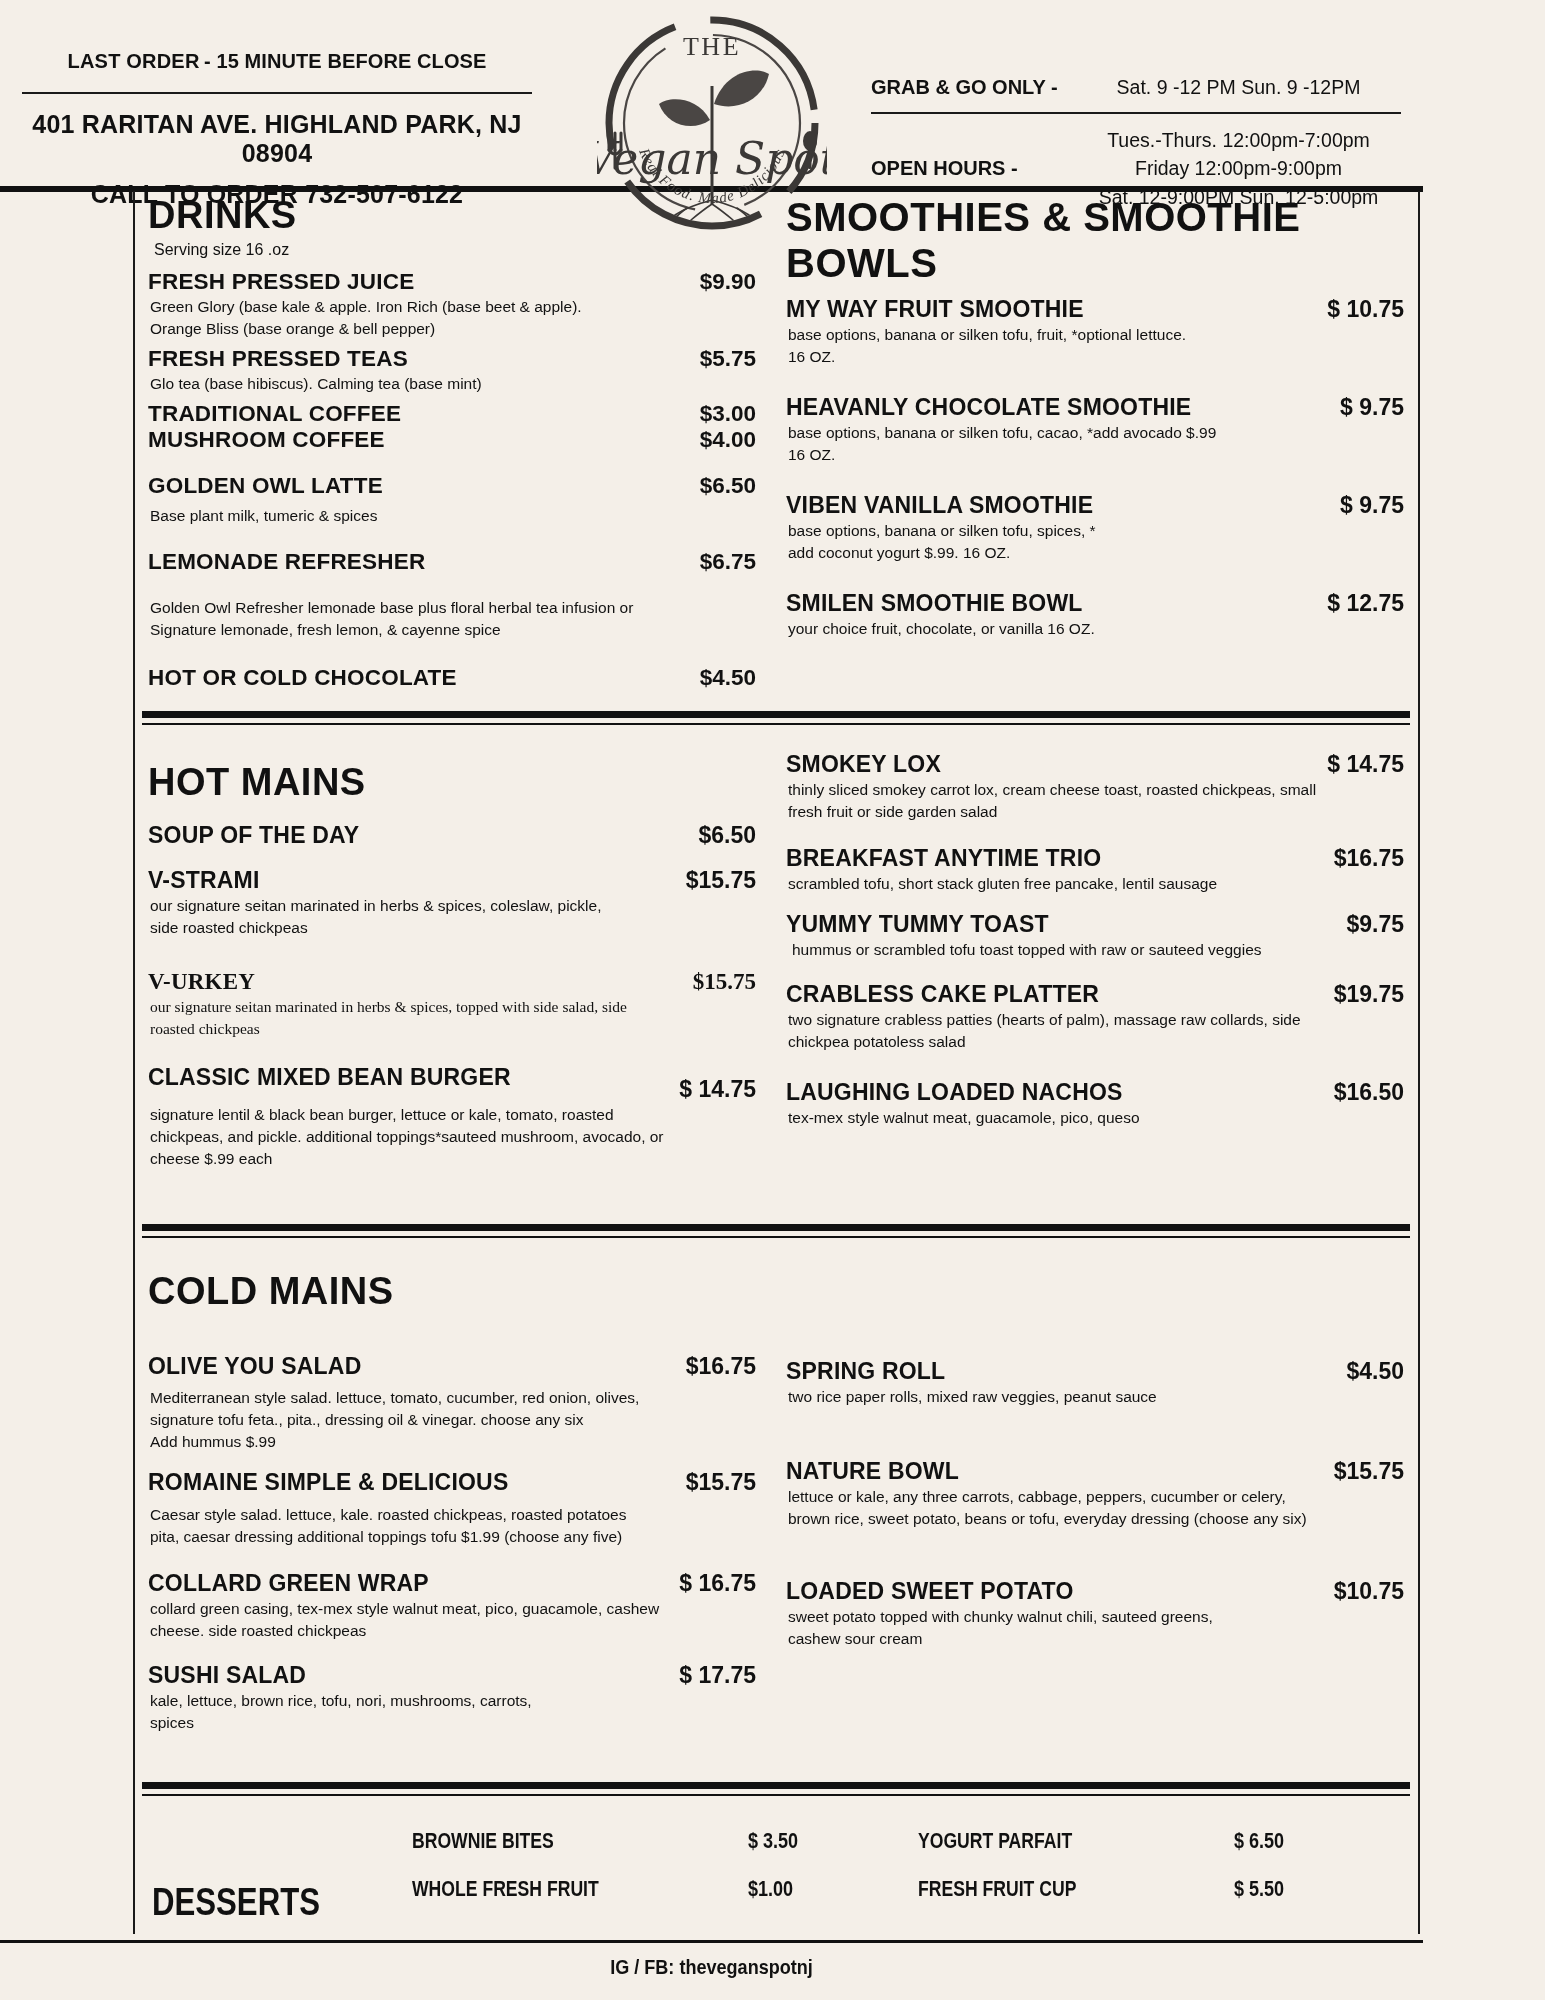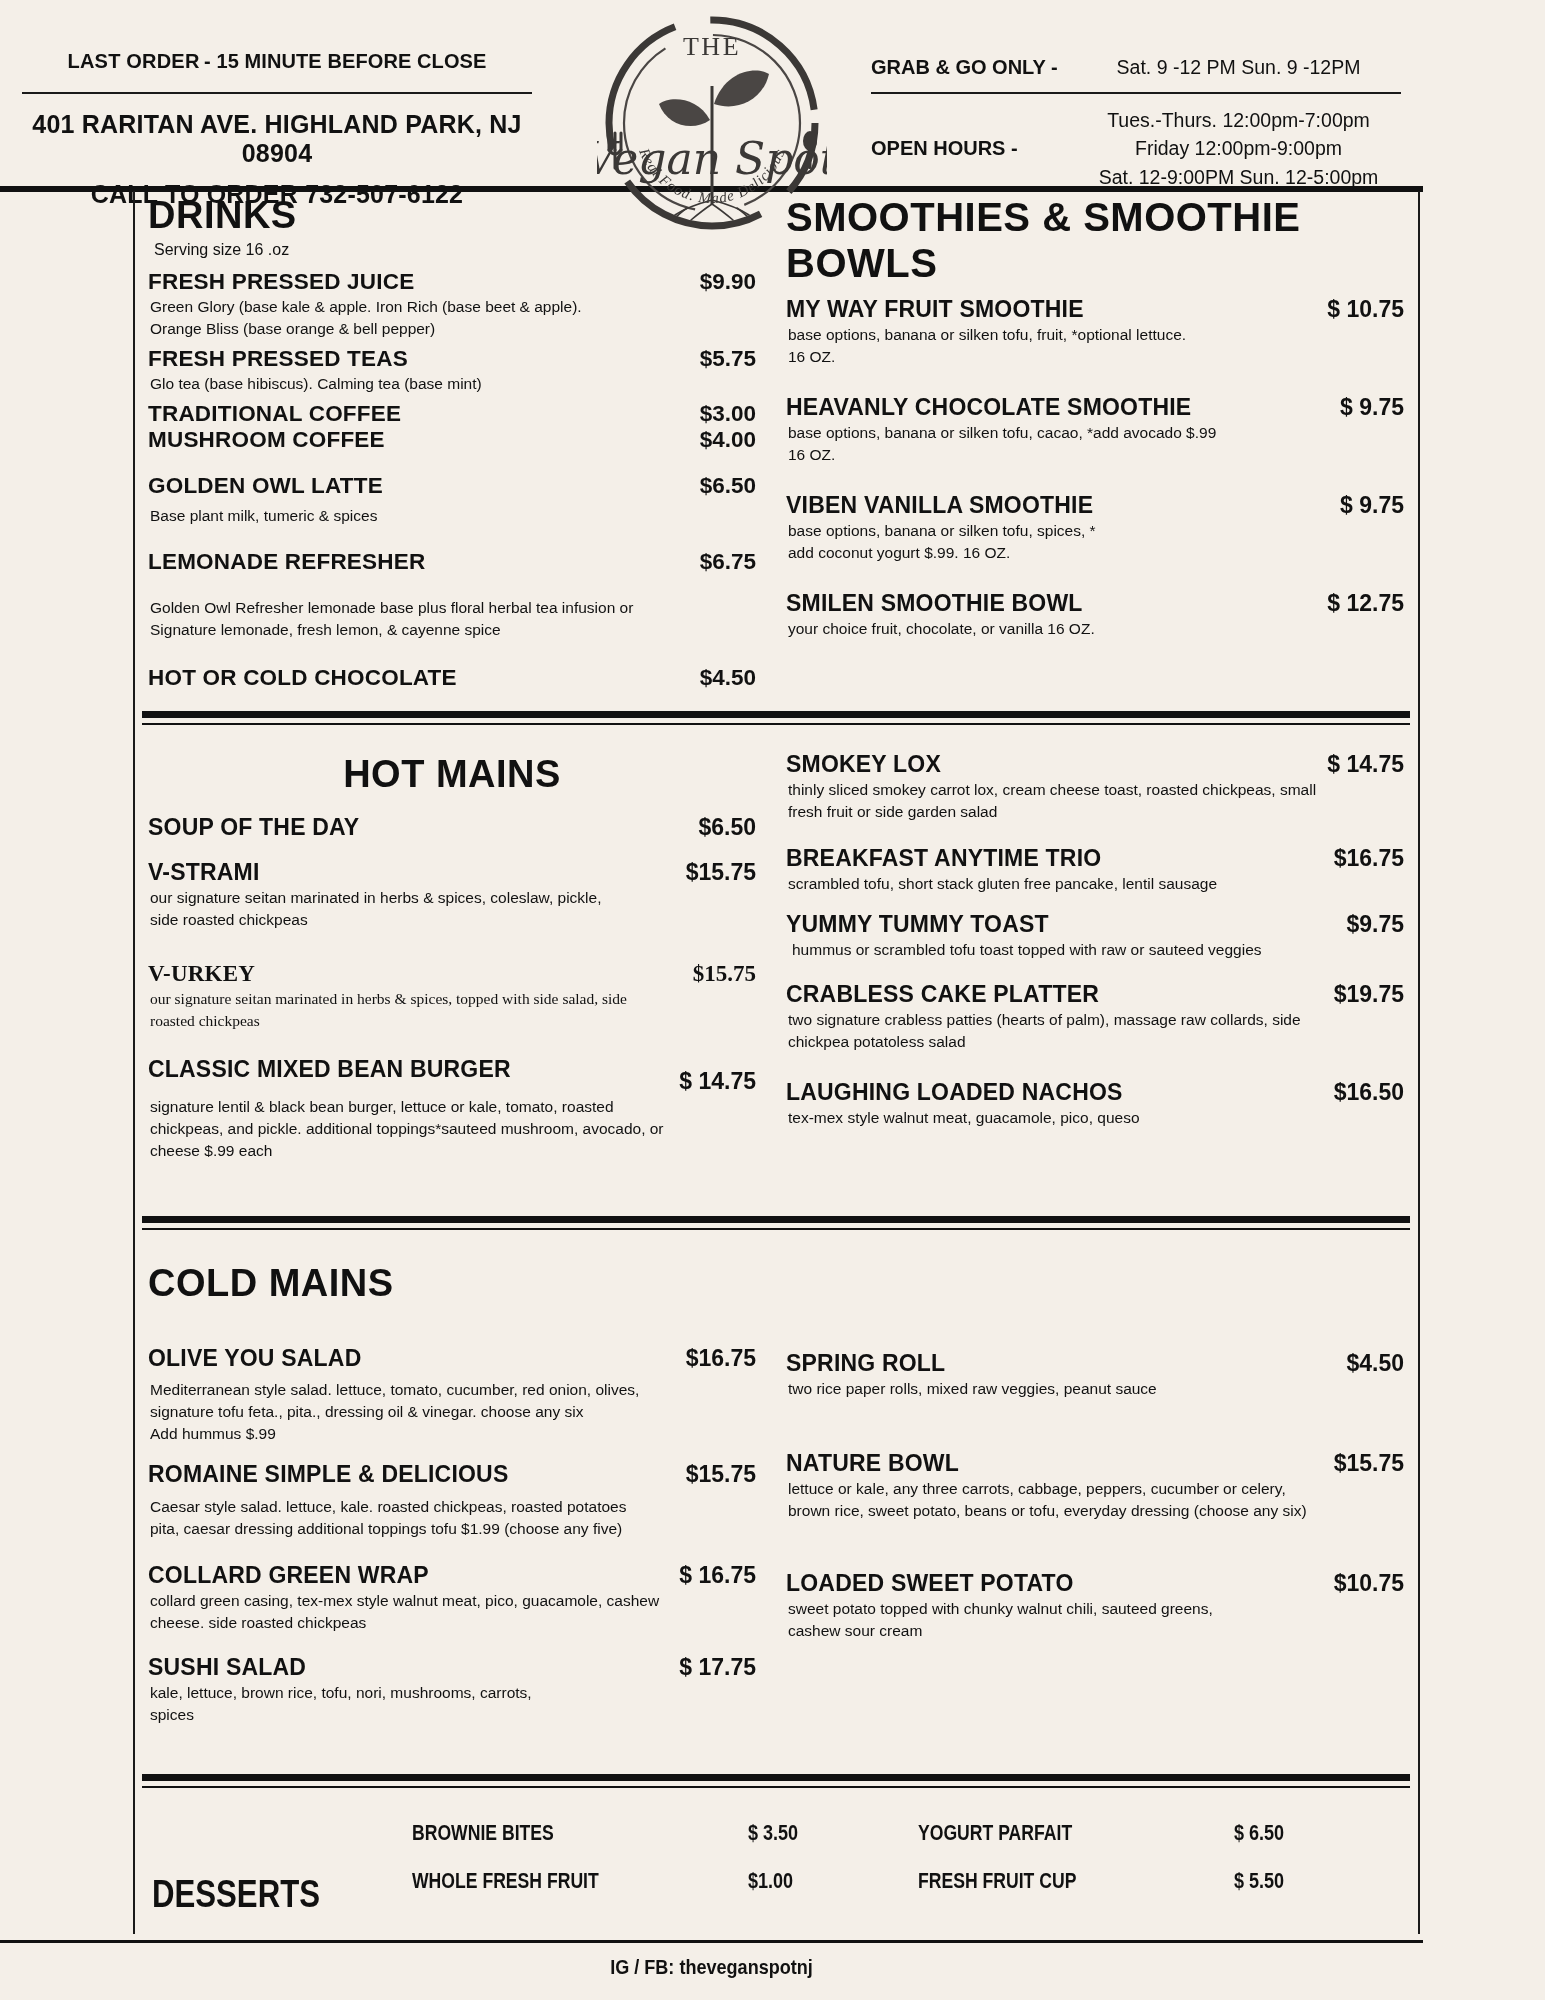--- a/index.html
+++ b/index.html
@@ -92,20 +92,21 @@
     text-align: center;
     font-size: 19.5px;
     line-height: 1.45;
   }
   .hdr-gg-row {
     display: flex;
     align-items: baseline;
     height: 92px;
     padding-top: 56px;
     box-sizing: border-box;
+    margin-top: 20px;
   }
   .hdr-gg-label {
     font-weight: bold;
     font-size: 20px;
     width: 205px;
     flex: none;
   }
   .hdr-gg-value {
     flex: 1;
     text-align: center;
@@ -465,21 +466,21 @@
     </div>
 
     <div class="divider">
       <div class="d1"></div>
         <div class="d2"></div>
     </div>
 
     <div class="cols">
 
       <div class="col-l">
-        <h2 class="section-title" style="margin:18px 0 18px 0;text-align:center;">HOT MAINS</h2>
+        <h2 class="section-title" style="margin:26px 0 18px 0;">HOT MAINS</h2>
 
         <div class="item" style="margin-bottom:18px;">
           <div class="item-head">
             <span class="item-name">SOUP OF THE DAY</span>
             <span class="item-price">$6.50</span>
           </div>
         </div>
 
         <div class="item" style="margin-bottom:30px;">
           <div class="item-head">

